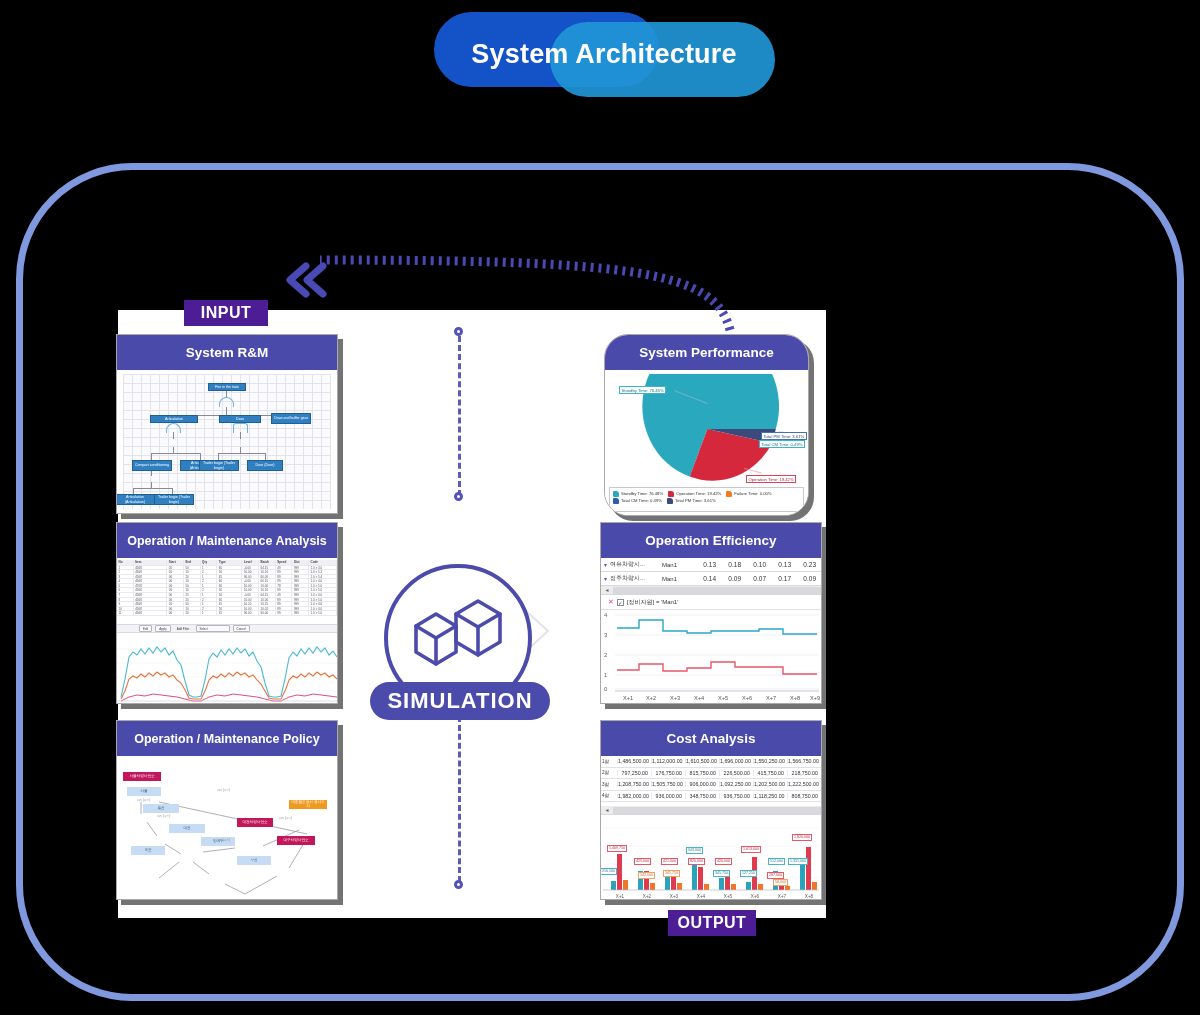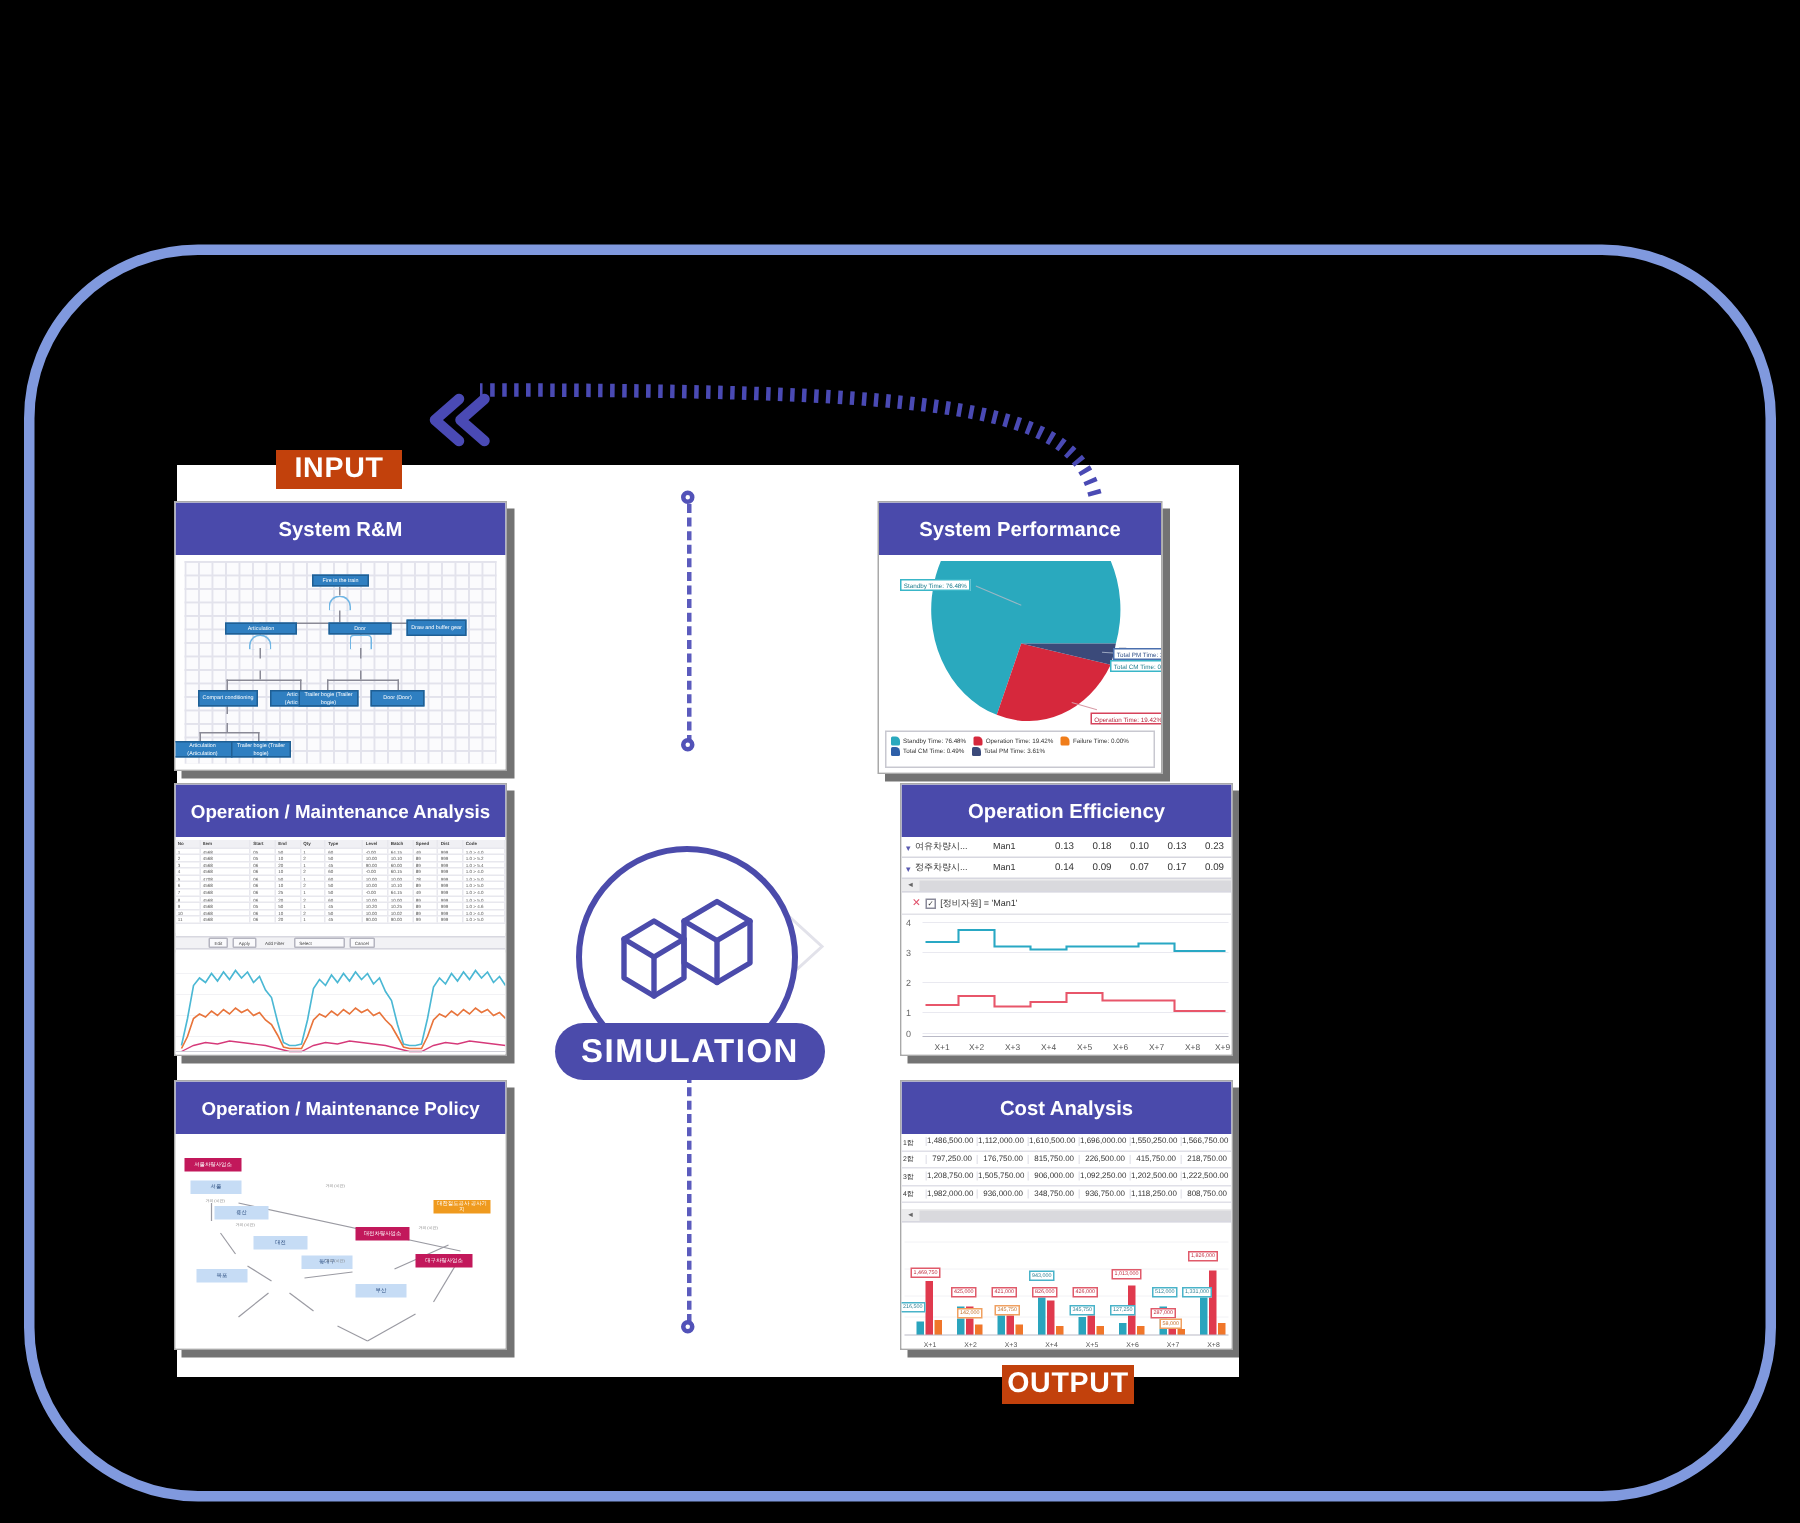--- a/index.html
+++ b/index.html
@@ -31,22 +31,22 @@
 
   
   .board {
     position: absolute; left: 118px; top: 310px;
     width: 708px; height: 608px;
     background: #ffffff;
   }
 
   
   .tag {
-    position: absolute; background: #c2410c; color: #fff;
-    font-size: 19px; font-weight: bold; letter-spacing: .5px;
+    position: absolute; background: #4c1d95; color: #fff;
+    font-size: 16px; font-weight: bold; letter-spacing: .5px;
     display: flex; align-items: center; justify-content: center;
   }
   .tag-input  { left: 184px; top: 300px; width: 84px; height: 26px; }
   .tag-output { left: 668px; top: 910px; width: 88px; height: 26px; }
 
   
   .panel {
     position: absolute; background: #fff;
     border: 1px solid #a9a9a9;
     box-shadow: 5px 5px 0 rgba(0,0,0,.55);
@@ -54,21 +54,21 @@
   }
   .panel-hd {
     height: 35px; background: #4a4aab; color: #fff;
     display: flex; align-items: center; justify-content: center;
     font-size: 13.5px; font-weight: bold;
   }
   .panel-hd.small { font-size: 12.5px; }
   .panel-body { position: relative; width: 100%; height: calc(100% - 35px); background:#fff; }
 
   .p-rm   { left: 116px; top: 334px; width: 222px; height: 180px; }
-  .p-perf { left: 585px; top: 334px; width: 190px; height: 182px; }
+  .p-perf { left: 604px; top: 334px; width: 205px; height: 182px; border-radius: 24px; }
   .p-prof { left: 116px; top: 522px; width: 222px; height: 182px; }
   .p-res  { left: 600px; top: 522px; width: 222px; height: 182px; }
   .p-pol  { left: 116px; top: 720px; width: 222px; height: 180px; }
   .p-cost { left: 600px; top: 720px; width: 222px; height: 180px; }
 
   
   .ft-bg {
     position:absolute; inset:4px 6px 4px 6px; background:#fbfbfd;
     background-image:
       linear-gradient(to right, #e3e3ec 1px, transparent 1px),
@@ -179,20 +179,25 @@
     background:#fff; border:3px solid #5252b8;
   }
   .feedback { position:absolute; left:260px; top:252px; width:480px; height:80px; }
   .chev { position:absolute; left:282px; top:262px; width:46px; height:36px; }
 </style>
 </head>
 <body>
 
 <div id="root">
 
+  <div class="title-wrap">
+    <div class="pill pill-left"></div>
+    <div class="pill pill-right"></div>
+    <div class="title-text">System Architecture</div>
+  </div>
 
   <div class="frame"></div>
 
   <div class="board"></div>
 
   <svg class="feedback" viewBox="0 0 480 80">
     <path d="M 470 78 C 455 20, 380 8, 60 8" fill="none" stroke="#4a4ab4" stroke-width="9" stroke-dasharray="3 5" stroke-linecap="butt"></path>
   </svg>
   <svg class="chev" viewBox="0 0 46 36">
     <polyline points="24,4 8,18 24,32" fill="none" stroke="#4a4ab4" stroke-width="7" stroke-linecap="round" stroke-linejoin="round"></polyline>

